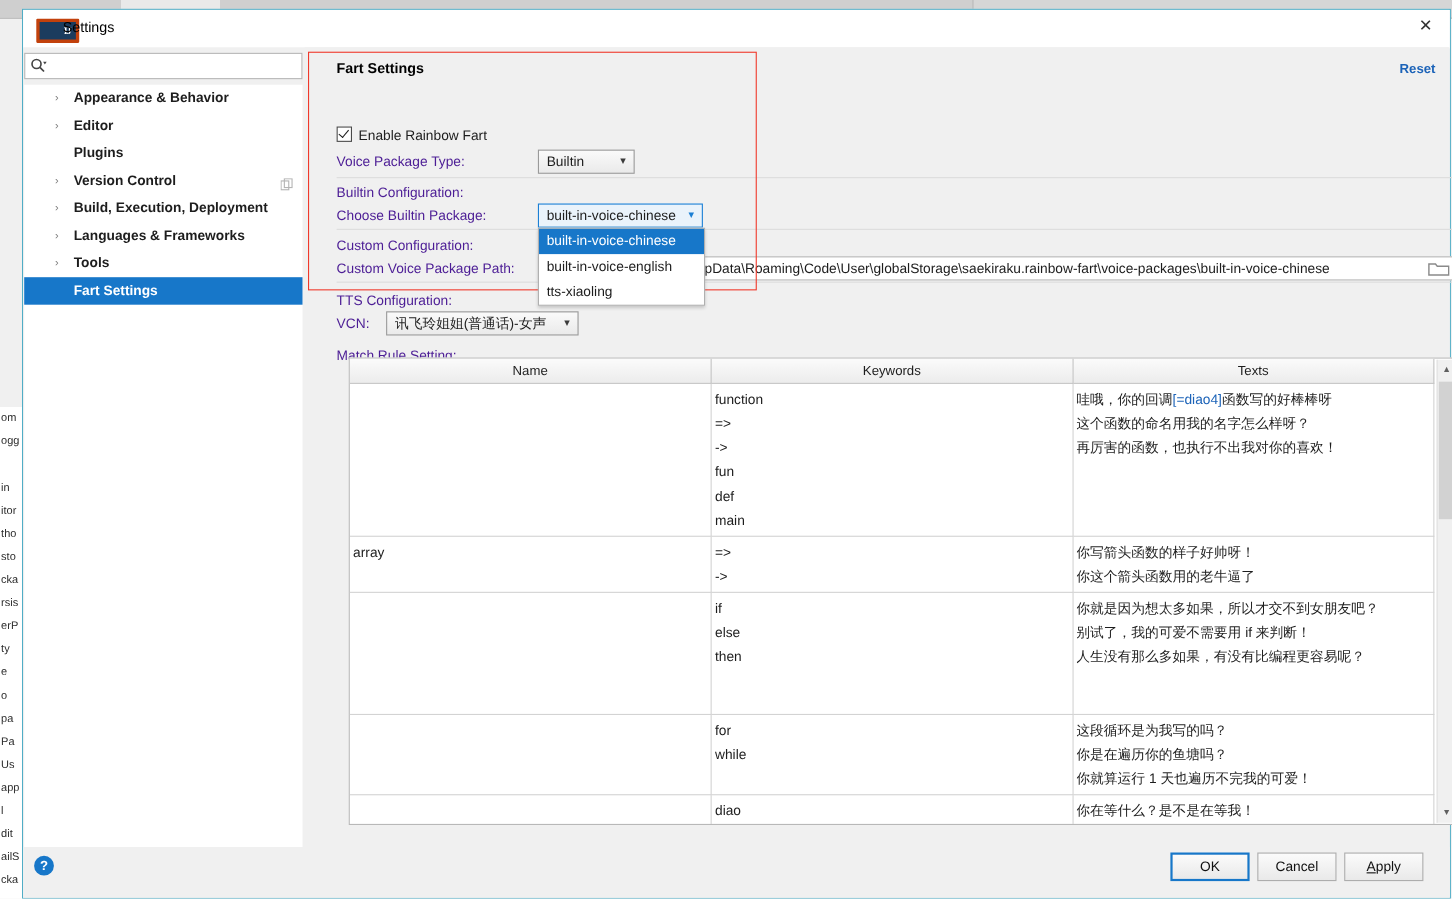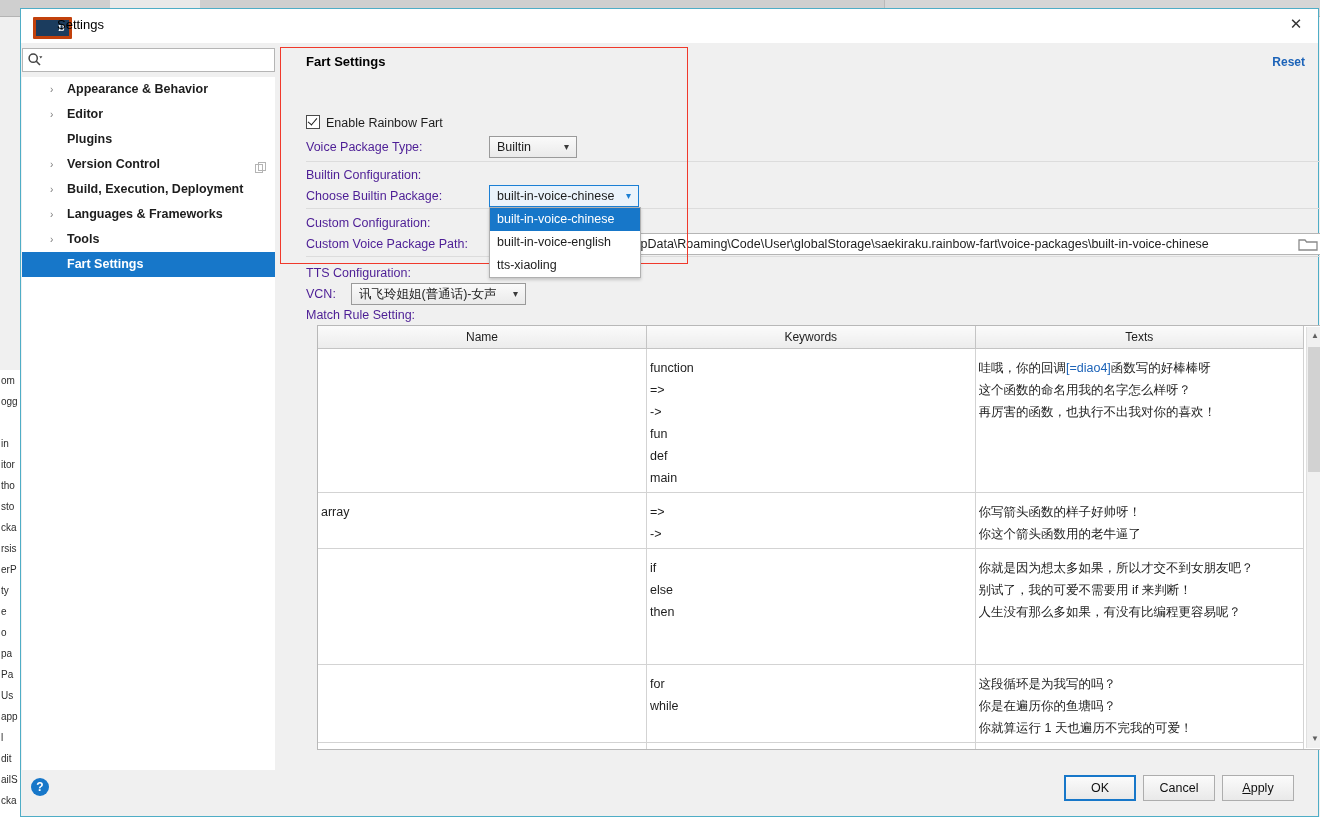--- a/index.html
+++ b/index.html
@@ -206,21 +206,21 @@
     font-size: 12.5px;
   }
   table.rules th {
     background: linear-gradient(#fbfbfb,#ececec);
     border-right: 1px solid #c4c4c4; border-bottom: 1px solid #c4c4c4;
     font-weight: normal; color: #1d1d1d; height: 20px;
     font-size: 12px;
   }
   table.rules td {
     border-right: 1px solid #d3d3d3; border-bottom: 1px solid #d3d3d3;
-    vertical-align: top; padding: 8px 0 3px 3px; color: #1d1d1d;
+    vertical-align: top; padding: 3px 0 3px 3px; color: #1d1d1d;
     line-height: 22px;
   }
   table.rules td.col-name { width: 340px; }
   table.rules td.col-kw   { width: 320px; }
   table.rules td.col-tx   { width: 326px; }
   .cell-line { white-space: nowrap; overflow: hidden; }
   .cell-line.wrap { white-space: normal; }
   .tone { color: #1c63b8; }
 
   .vscroll {
@@ -368,21 +368,21 @@
 
         <div class="sep" style="left:29px; top:213px; width:1030px;"></div>
 
         <div class="row-label" style="left:29px; top:223px;">TTS Configuration:</div>
         <div class="row-label" style="left:29px; top:244px;">VCN:</div>
         <div class="combo" style="left:74px; top:240px; width:175px;">
           <span>讯飞玲姐姐(普通话)-女声</span>
           <span class="arrow">▾</span>
         </div>
 
-        <div class="row-label" style="left:29px; top:265px;">Match Rule Setting:</div>
+        <div class="row-label" style="left:29px; top:273px;">Match Rule Setting:</div>
       </div>
 
       <div class="dropdown-list" style="left:468px; top:164px; width:150px;" id="dd-host">
           <div class="dropdown-item selected">built-in-voice-chinese</div>
           <div class="dropdown-item">built-in-voice-english</div>
           <div class="dropdown-item">tts-xiaoling</div>
         </div>
 
       <div class="red-rect" style="left:259px; top:4px; width:406px; height:215px;"></div>
 

